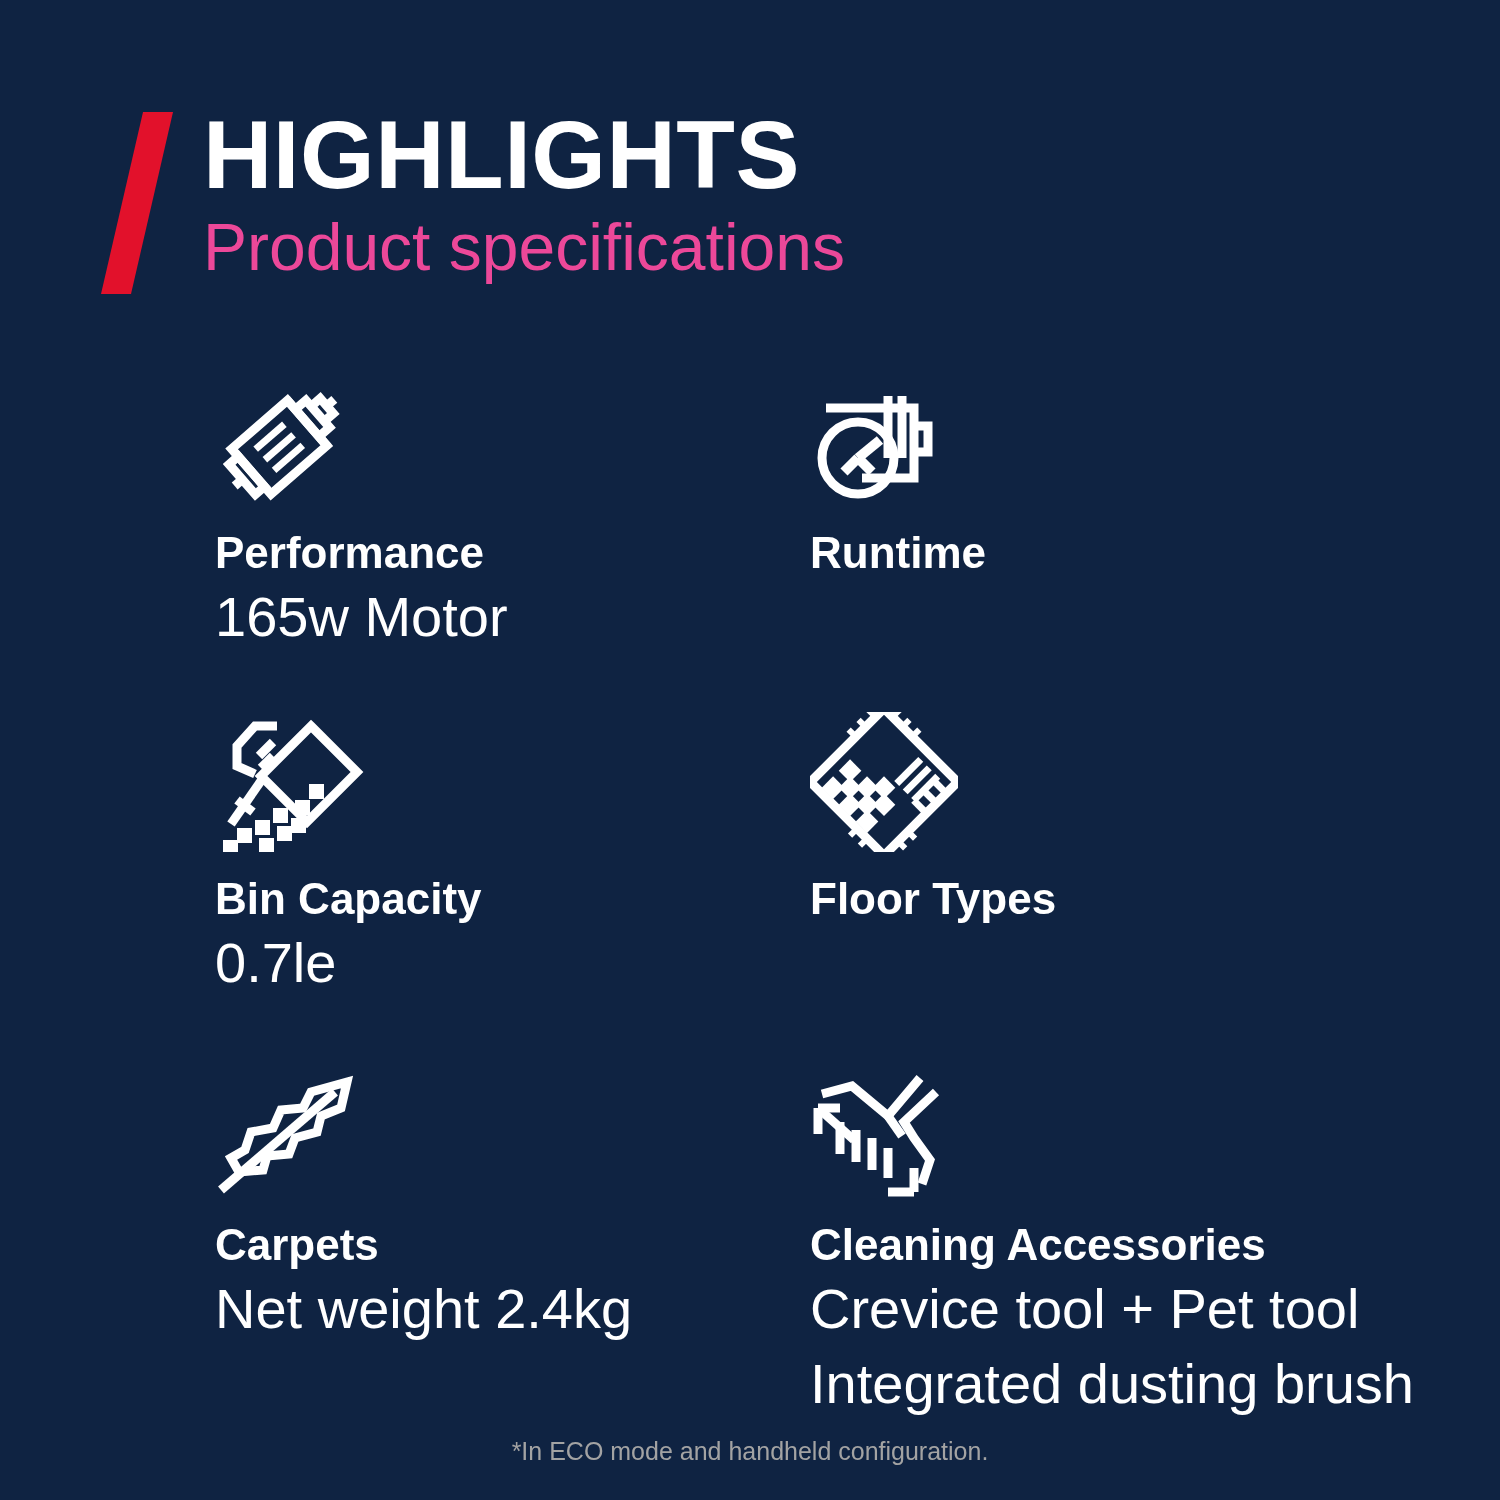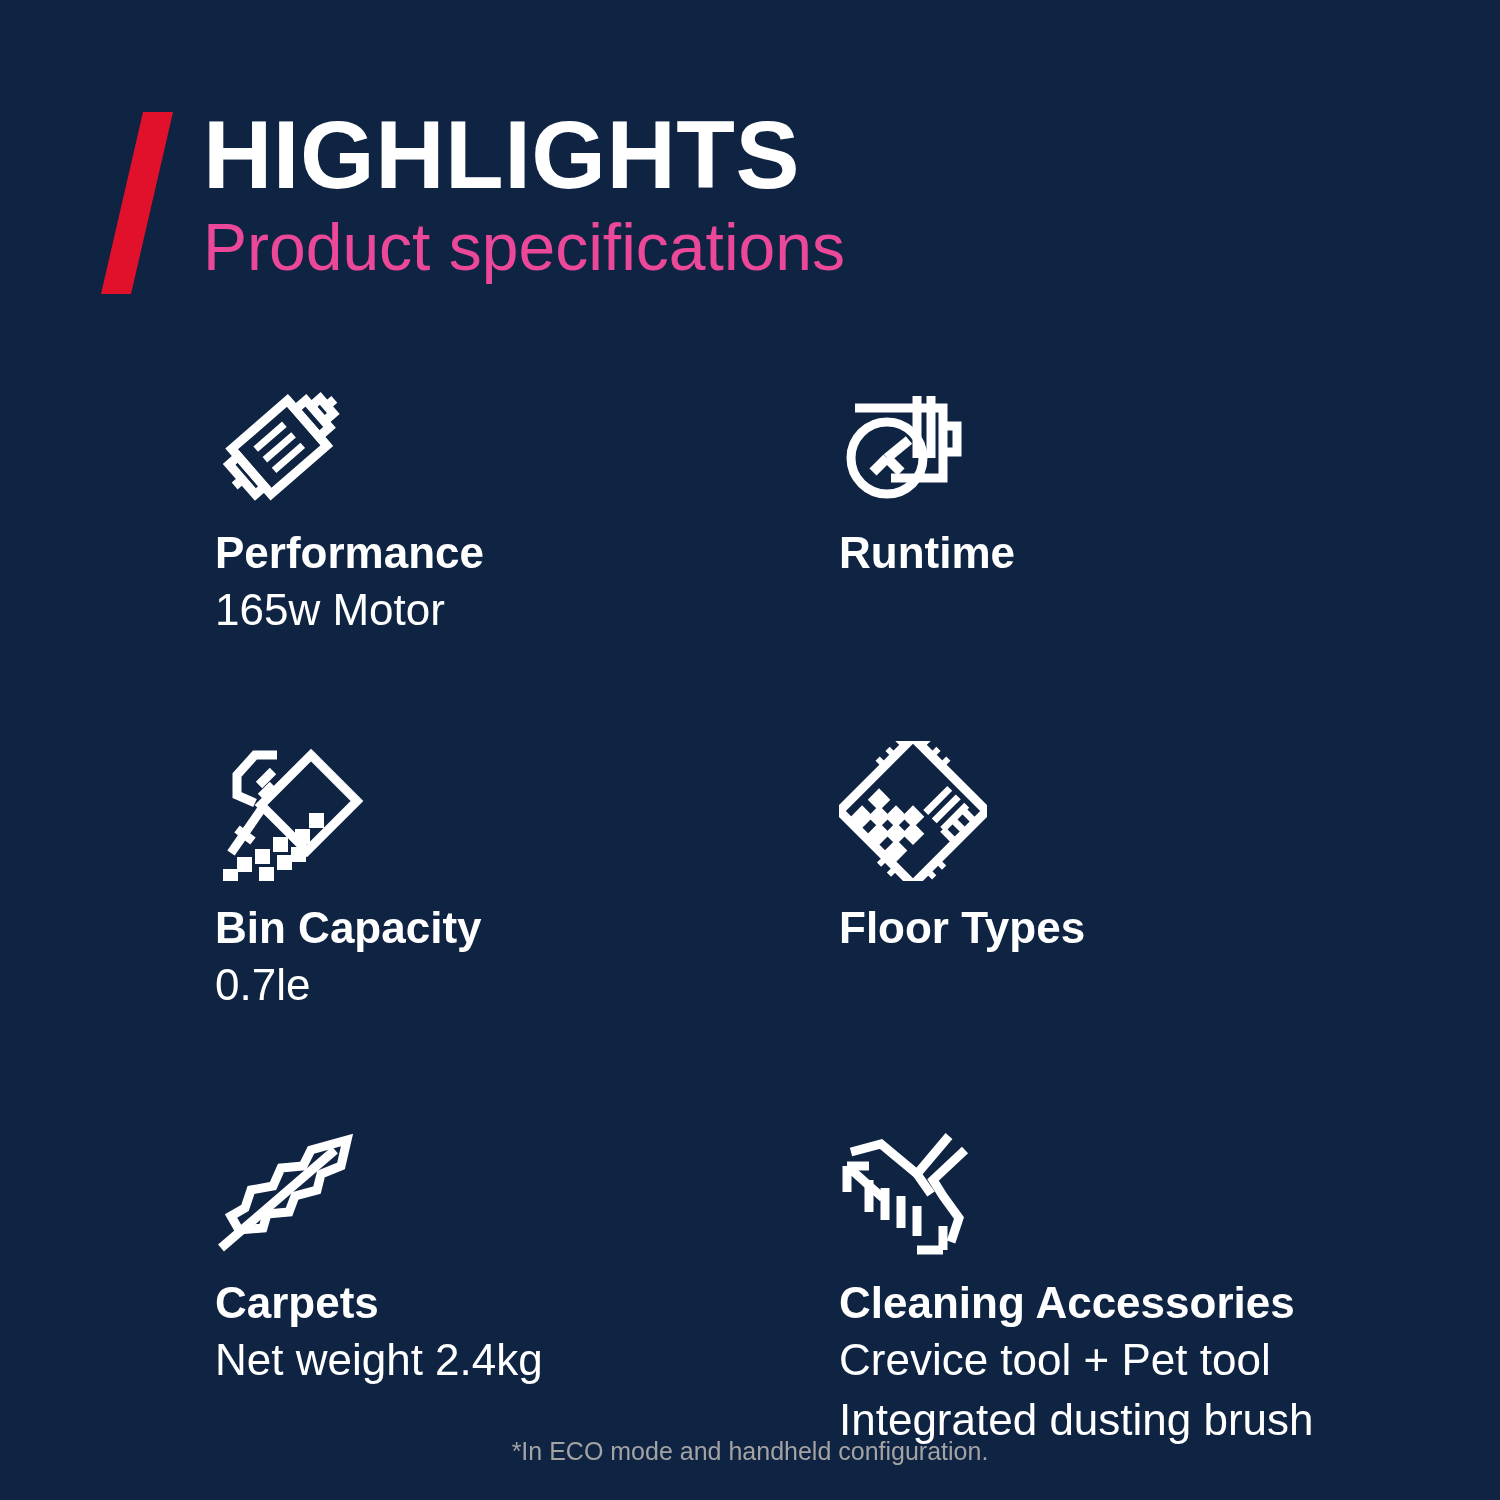--- a/index.html
+++ b/index.html
@@ -70,21 +70,20 @@
 
   
   .grid {
     position: absolute;
     left: 215px;
     top: 382px;
     width: 1205px;
     display: grid;
     grid-template-columns: 595px 610px;
     grid-template-rows: 330px 362px auto;
-    gap: 29px;
   }
   .spec {
     position: relative;
   }
   .spec-icon {
     height: 124px;
     display: flex;
     align-items: flex-end;
     margin-bottom: 22px;
   }
@@ -93,21 +92,21 @@
   }
   .spec-title {
     color: #ffffff;
     font-size: 44px;
     font-weight: bold;
     line-height: 1.12;
     white-space: nowrap;
   }
   .spec-value {
     color: #ffffff;
-    font-size: 44px;
+    font-size: 56px;
     font-weight: 400;
     line-height: 1.22;
     margin-top: 6px;
     white-space: nowrap;
   }
 
   
   .spec.tall .spec-icon { height: 140px; }
 
   

